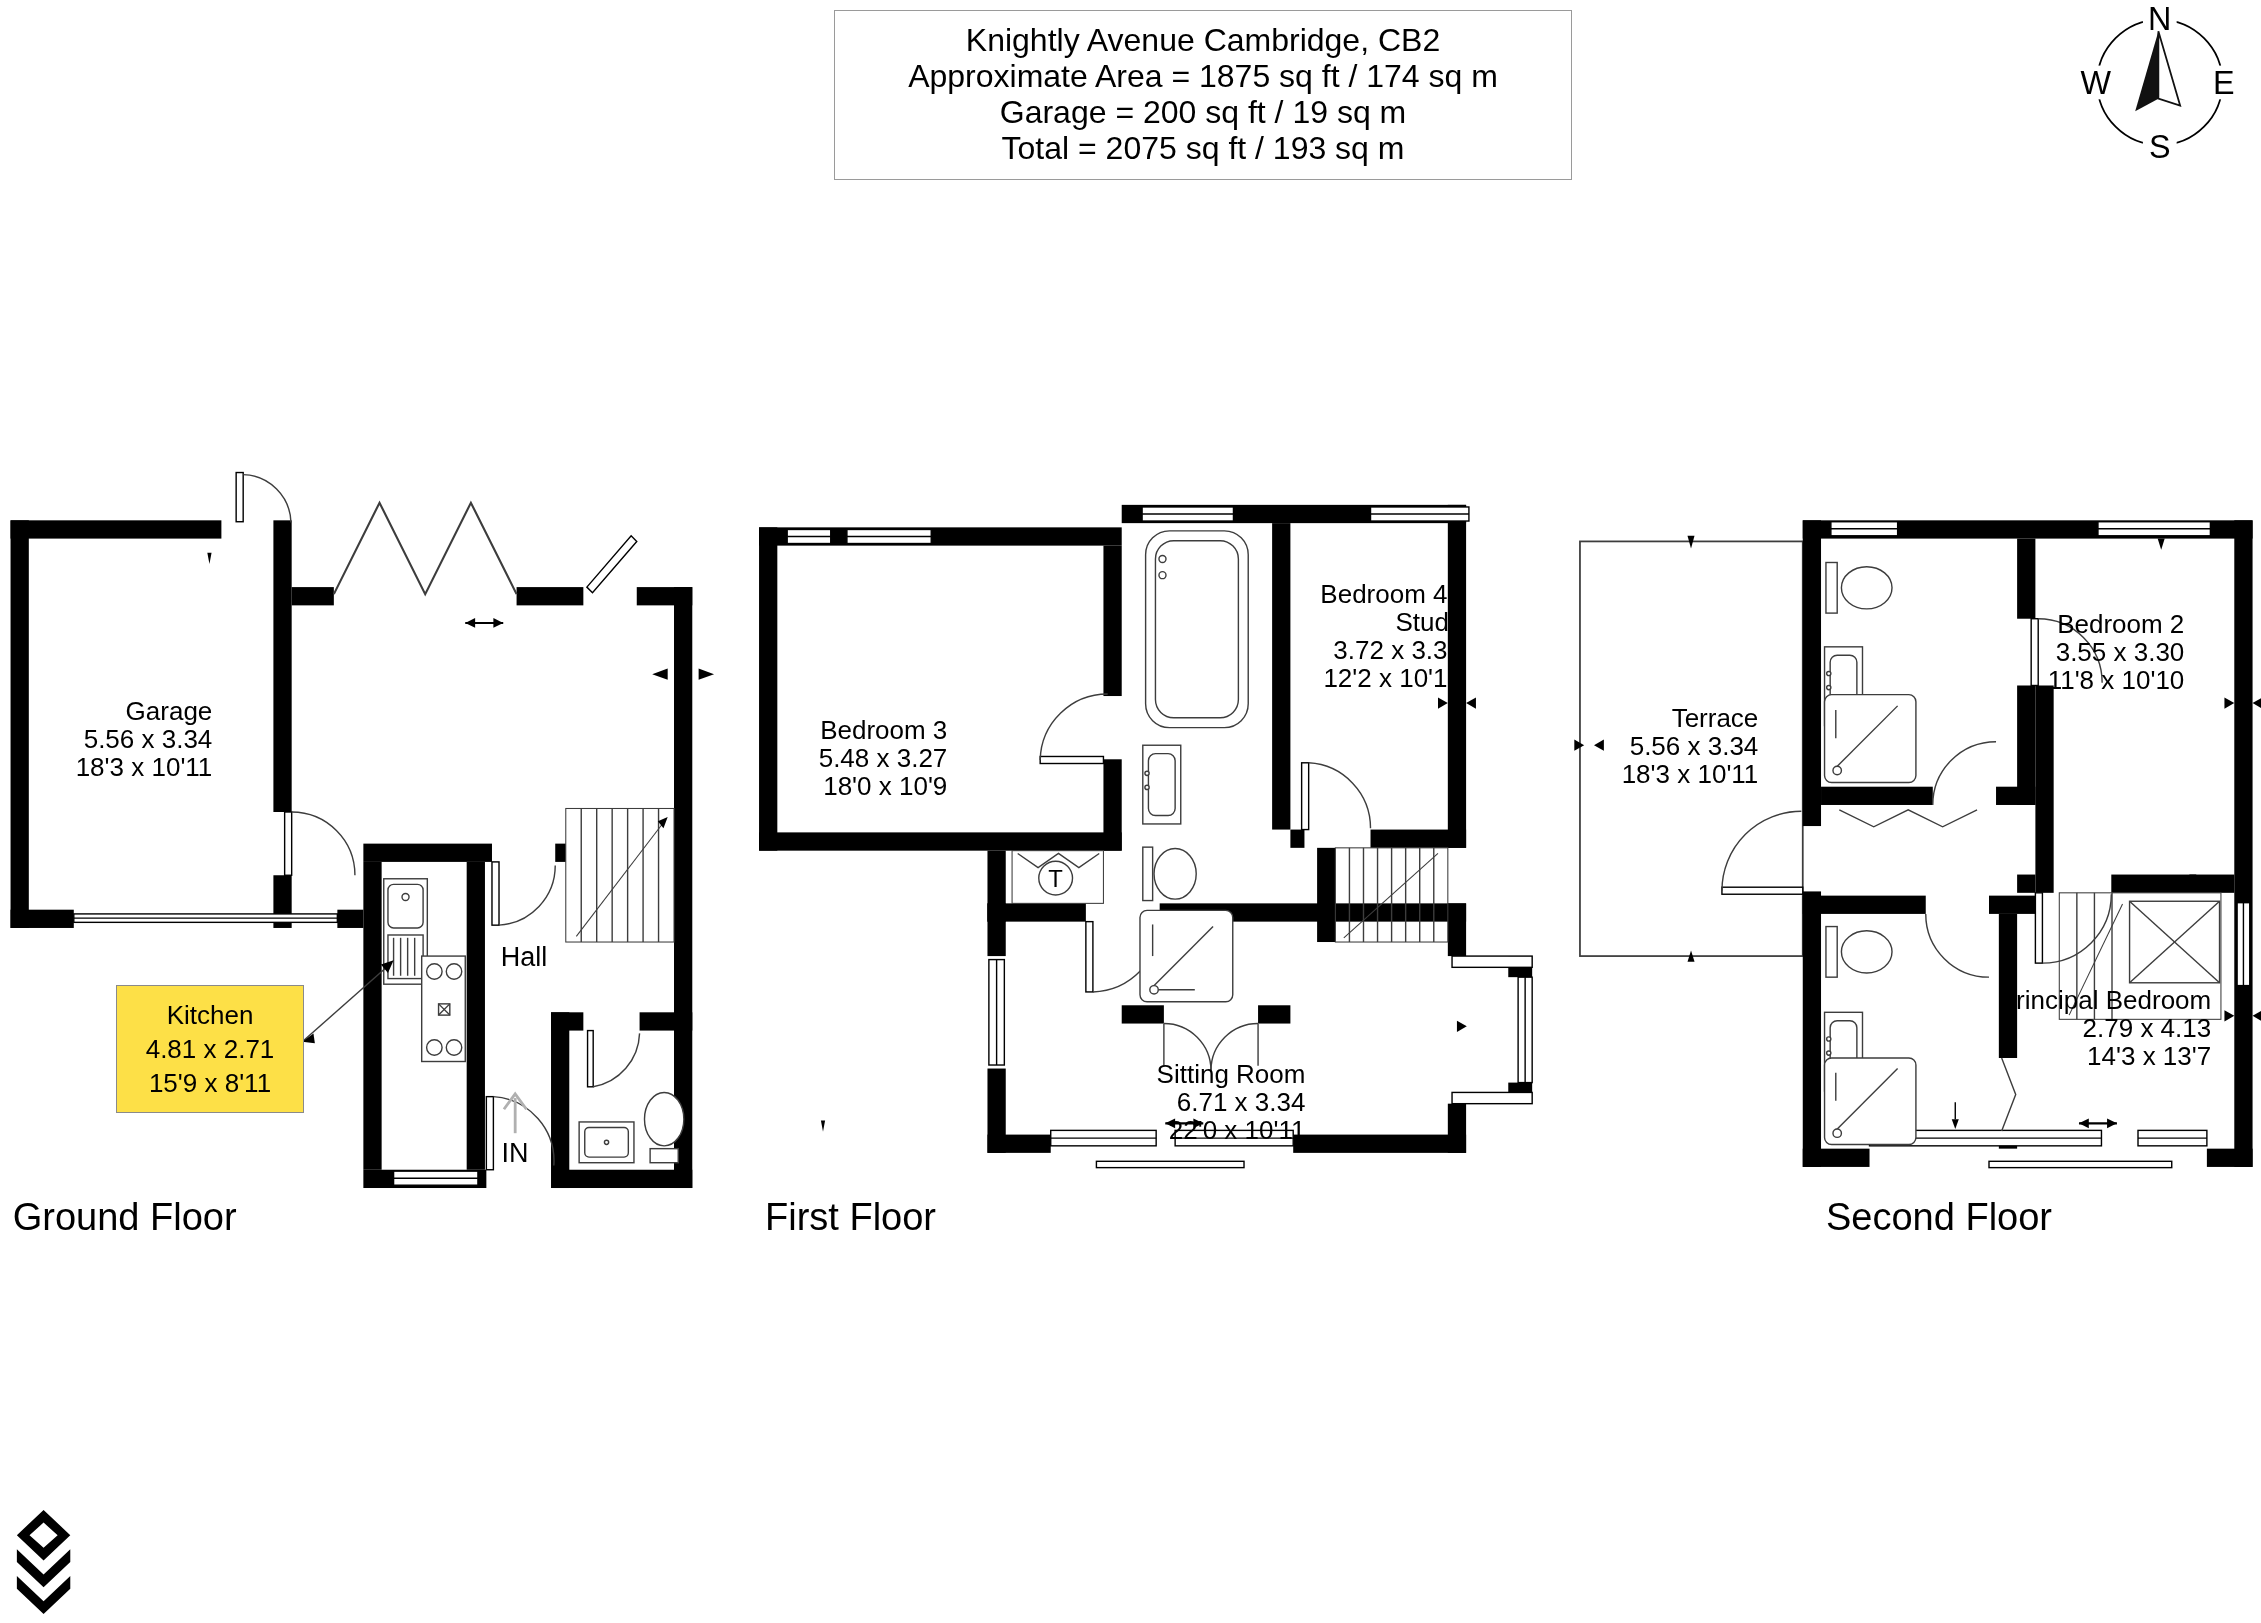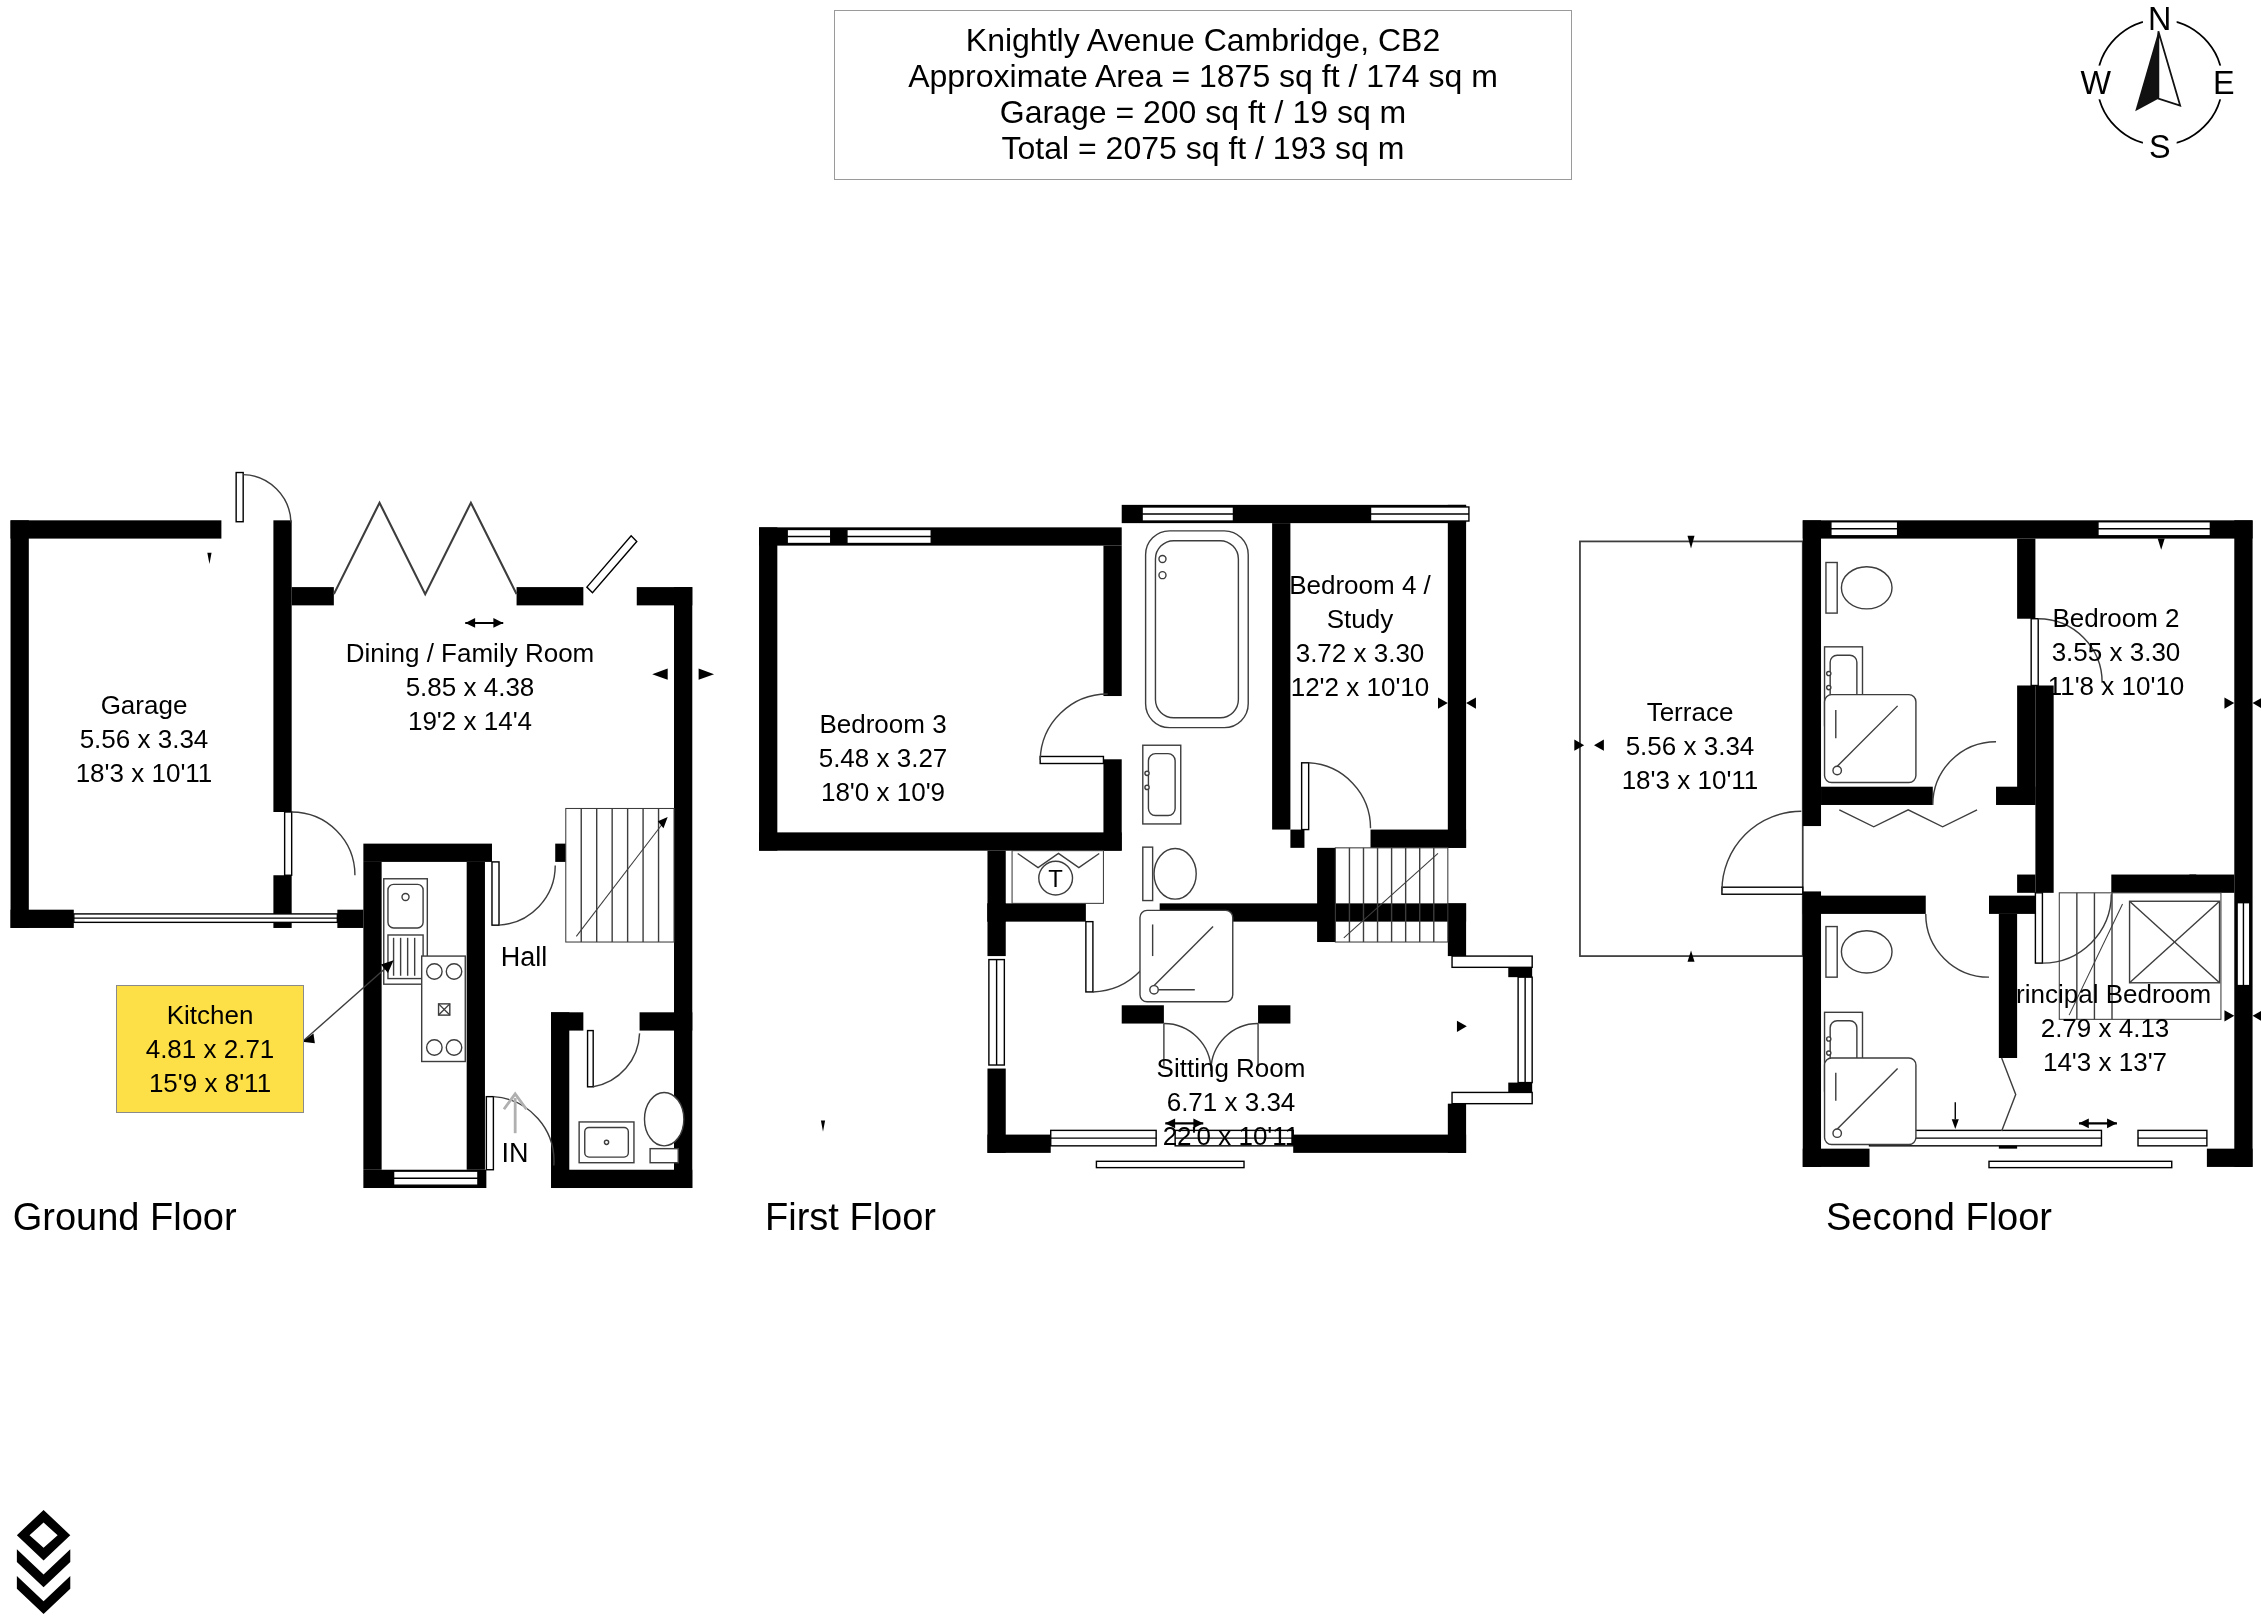--- a/index.html
+++ b/index.html
@@ -3,22 +3,22 @@
 <meta charset="utf-8">
 <style>
   html,body{margin:0;padding:0;background:#fff;}
   #page{position:relative;width:2261px;height:1624px;background:#fff;overflow:hidden;
         font-family:"Liberation Sans", sans-serif;color:#000;}
   #plans{position:absolute;left:0;top:0;}
   .title-box{position:absolute;left:834px;top:9.8px;width:738px;height:170px;
     border:1.4px solid #9a9a9a;box-sizing:border-box;text-align:center;
     display:flex;flex-direction:column;justify-content:center;gap:1px;
     font-size:32px;line-height:35px;}
-  .room-label{position:absolute;transform:translate(-50%,-50%);text-align:center;
-    font-size:26px;line-height:34px;white-space:nowrap;}
+  .room-label{position:absolute;transform:translate(-50%,-50%);text-align:right;
+    font-size:26px;line-height:28px;white-space:nowrap;}
   .room-label.wrap{white-space:normal;width:204px;}
   .callout{position:absolute;left:116px;top:985px;width:188px;height:128px;
     border:1.4px solid #8a8a8a;box-sizing:border-box;background:#fde047;
     display:flex;flex-direction:column;justify-content:center;text-align:center;
     font-size:26px;line-height:34px;}
   .floor-name{position:absolute;font-size:38px;line-height:42px;}
   .annot{position:absolute;transform:translate(-50%,-50%);font-size:27px;}
   .footer-text{position:absolute;left:117px;top:1580px;font-size:23px;}
 </style>
 </head>
@@ -376,25 +376,20 @@
     <div>Approximate Area = 1875 sq ft / 174 sq m</div>
     <div>Garage = 200 sq ft / 19 sq m</div>
     <div>Total = 2075 sq ft / 193 sq m</div>
   </div>
 
   <div class="room-label" style="left:144px;top:739px">
     <div>Garage</div>
     <div>5.56 x 3.34</div>
     <div>18'3 x 10'11</div>
   </div>
-  <div class="room-label" style="left:470px;top:687px">
-    <div>Dining / Family Room</div>
-    <div>5.85 x 4.38</div>
-    <div>19'2 x 14'4</div>
-  </div>
   <div class="callout">
     <div>Kitchen</div>
     <div>4.81 x 2.71</div>
     <div>15'9 x 8'11</div>
   </div>
   <div class="annot" style="left:524px;top:957px">Hall</div>
   <div class="annot" style="left:515px;top:1153px">IN</div>
 
   <div class="room-label" style="left:883px;top:758px">
     <div>Bedroom 3</div>

